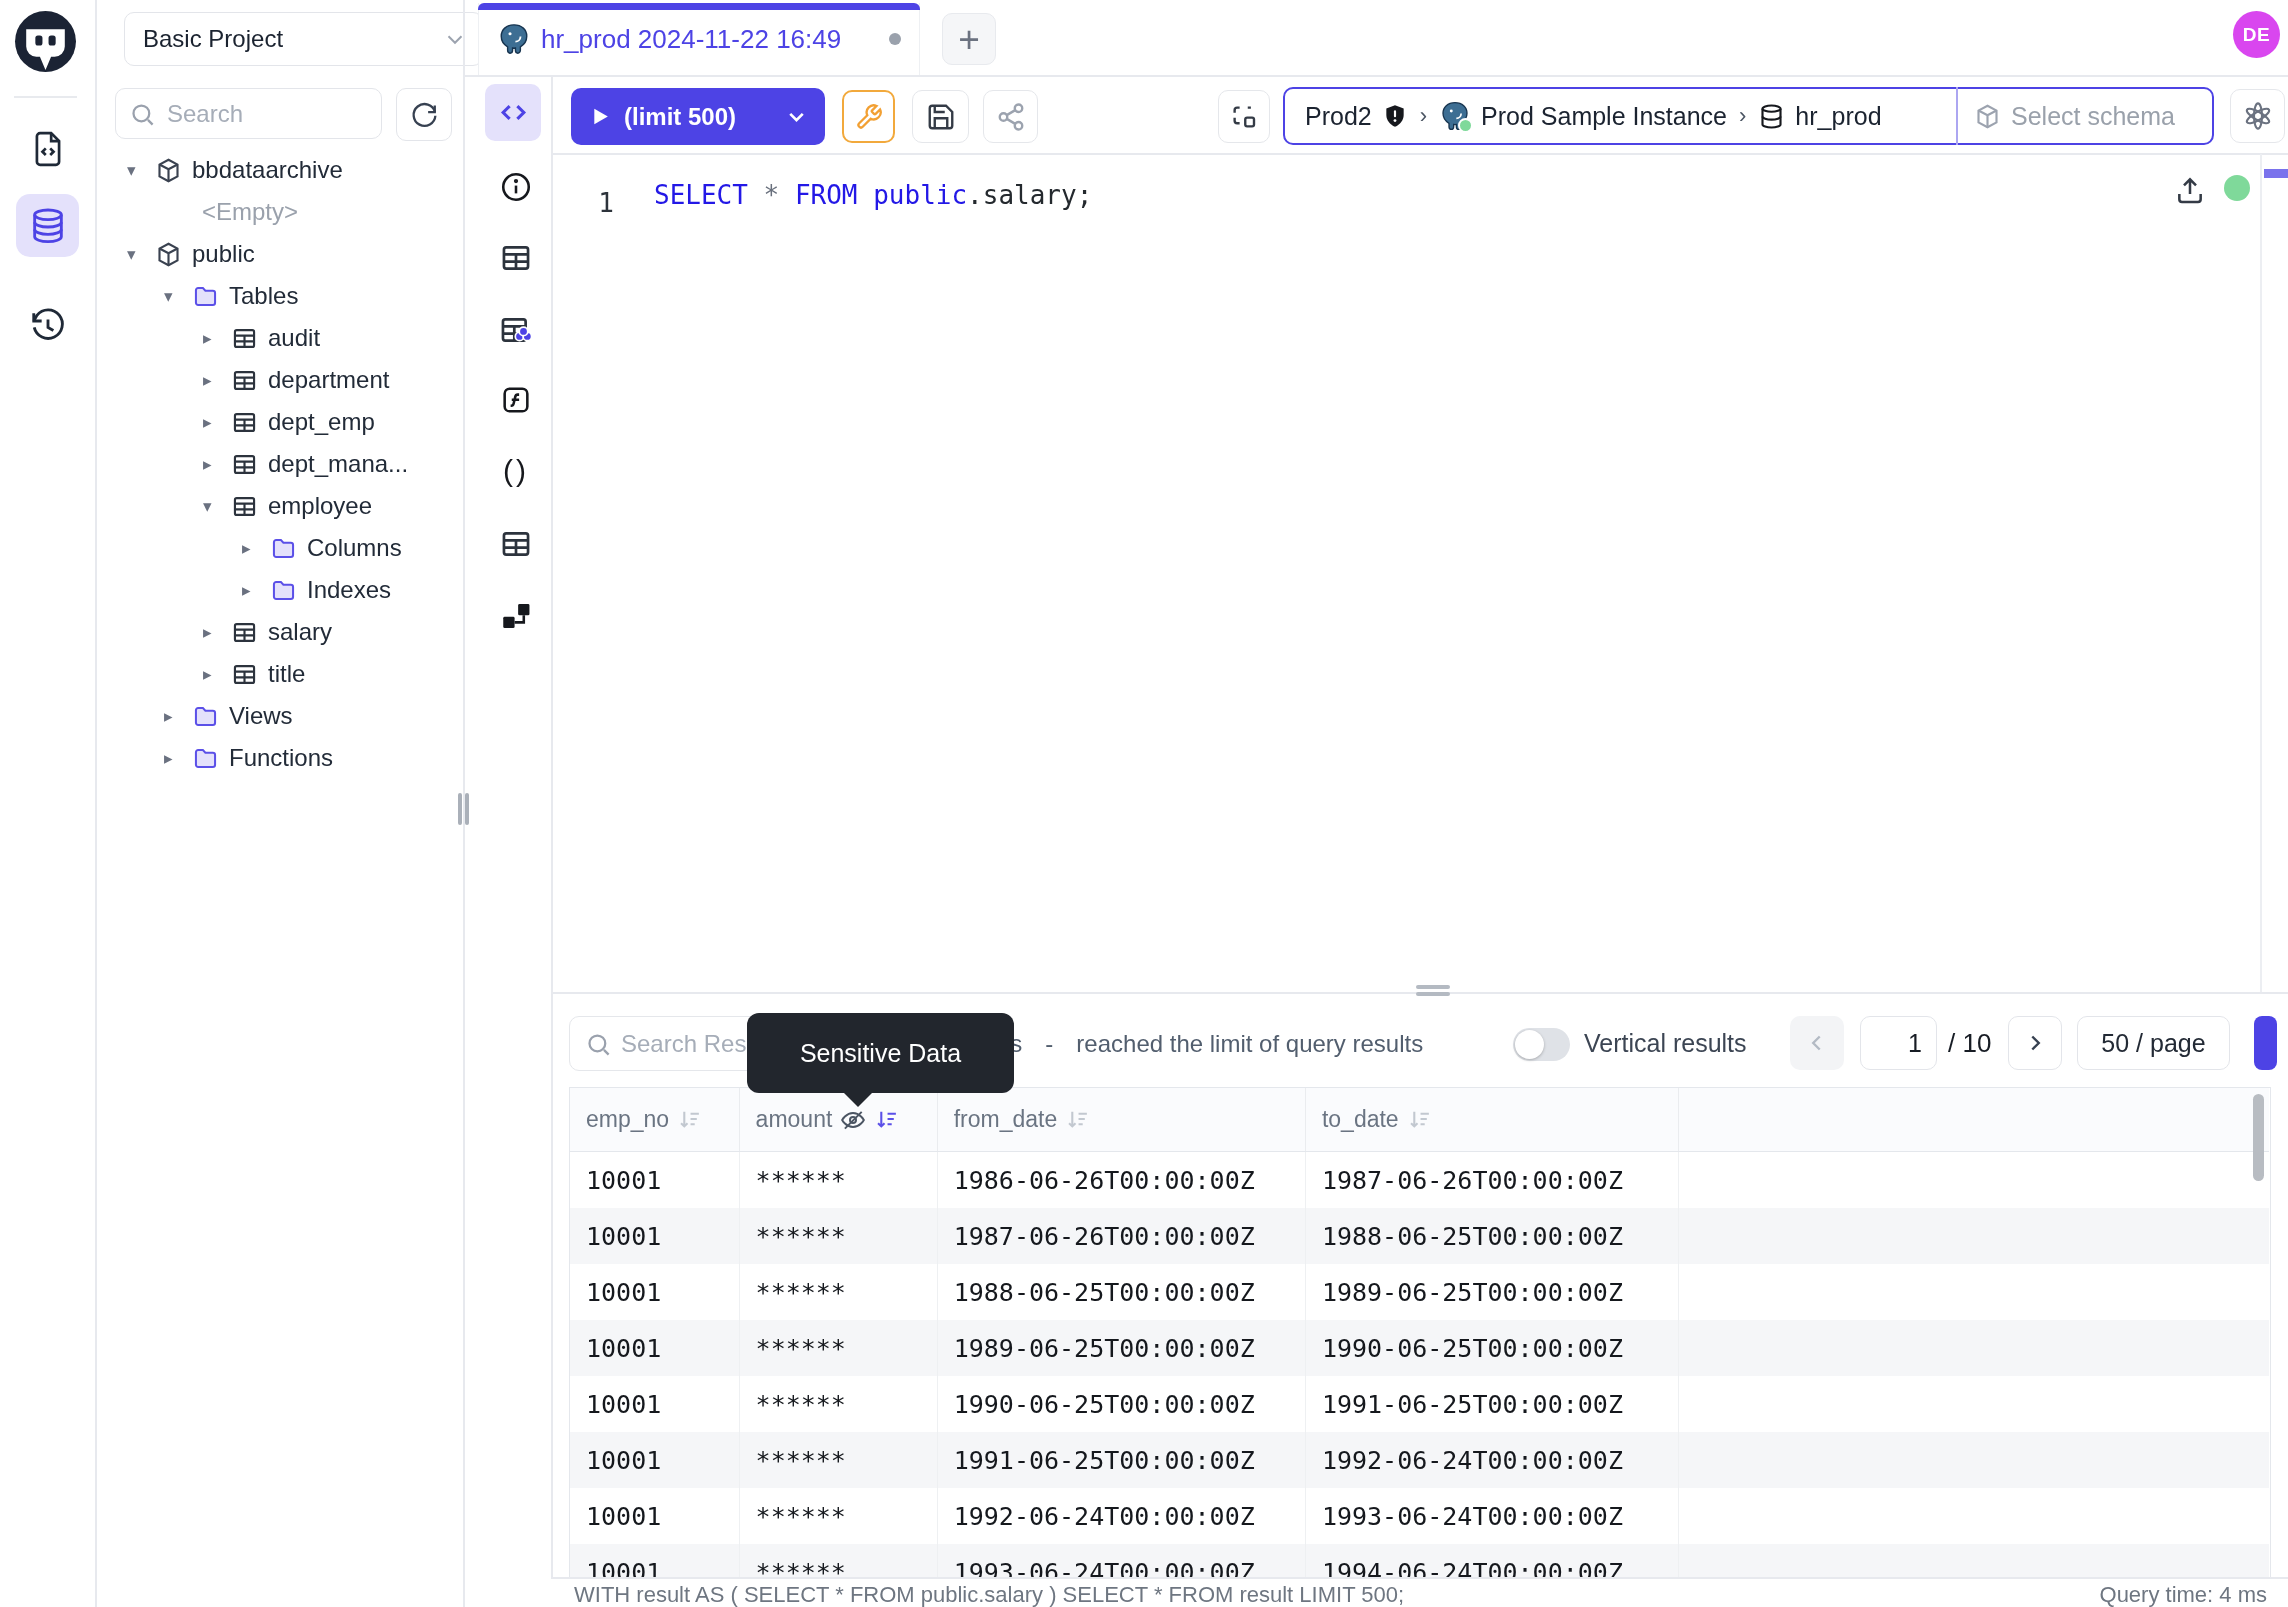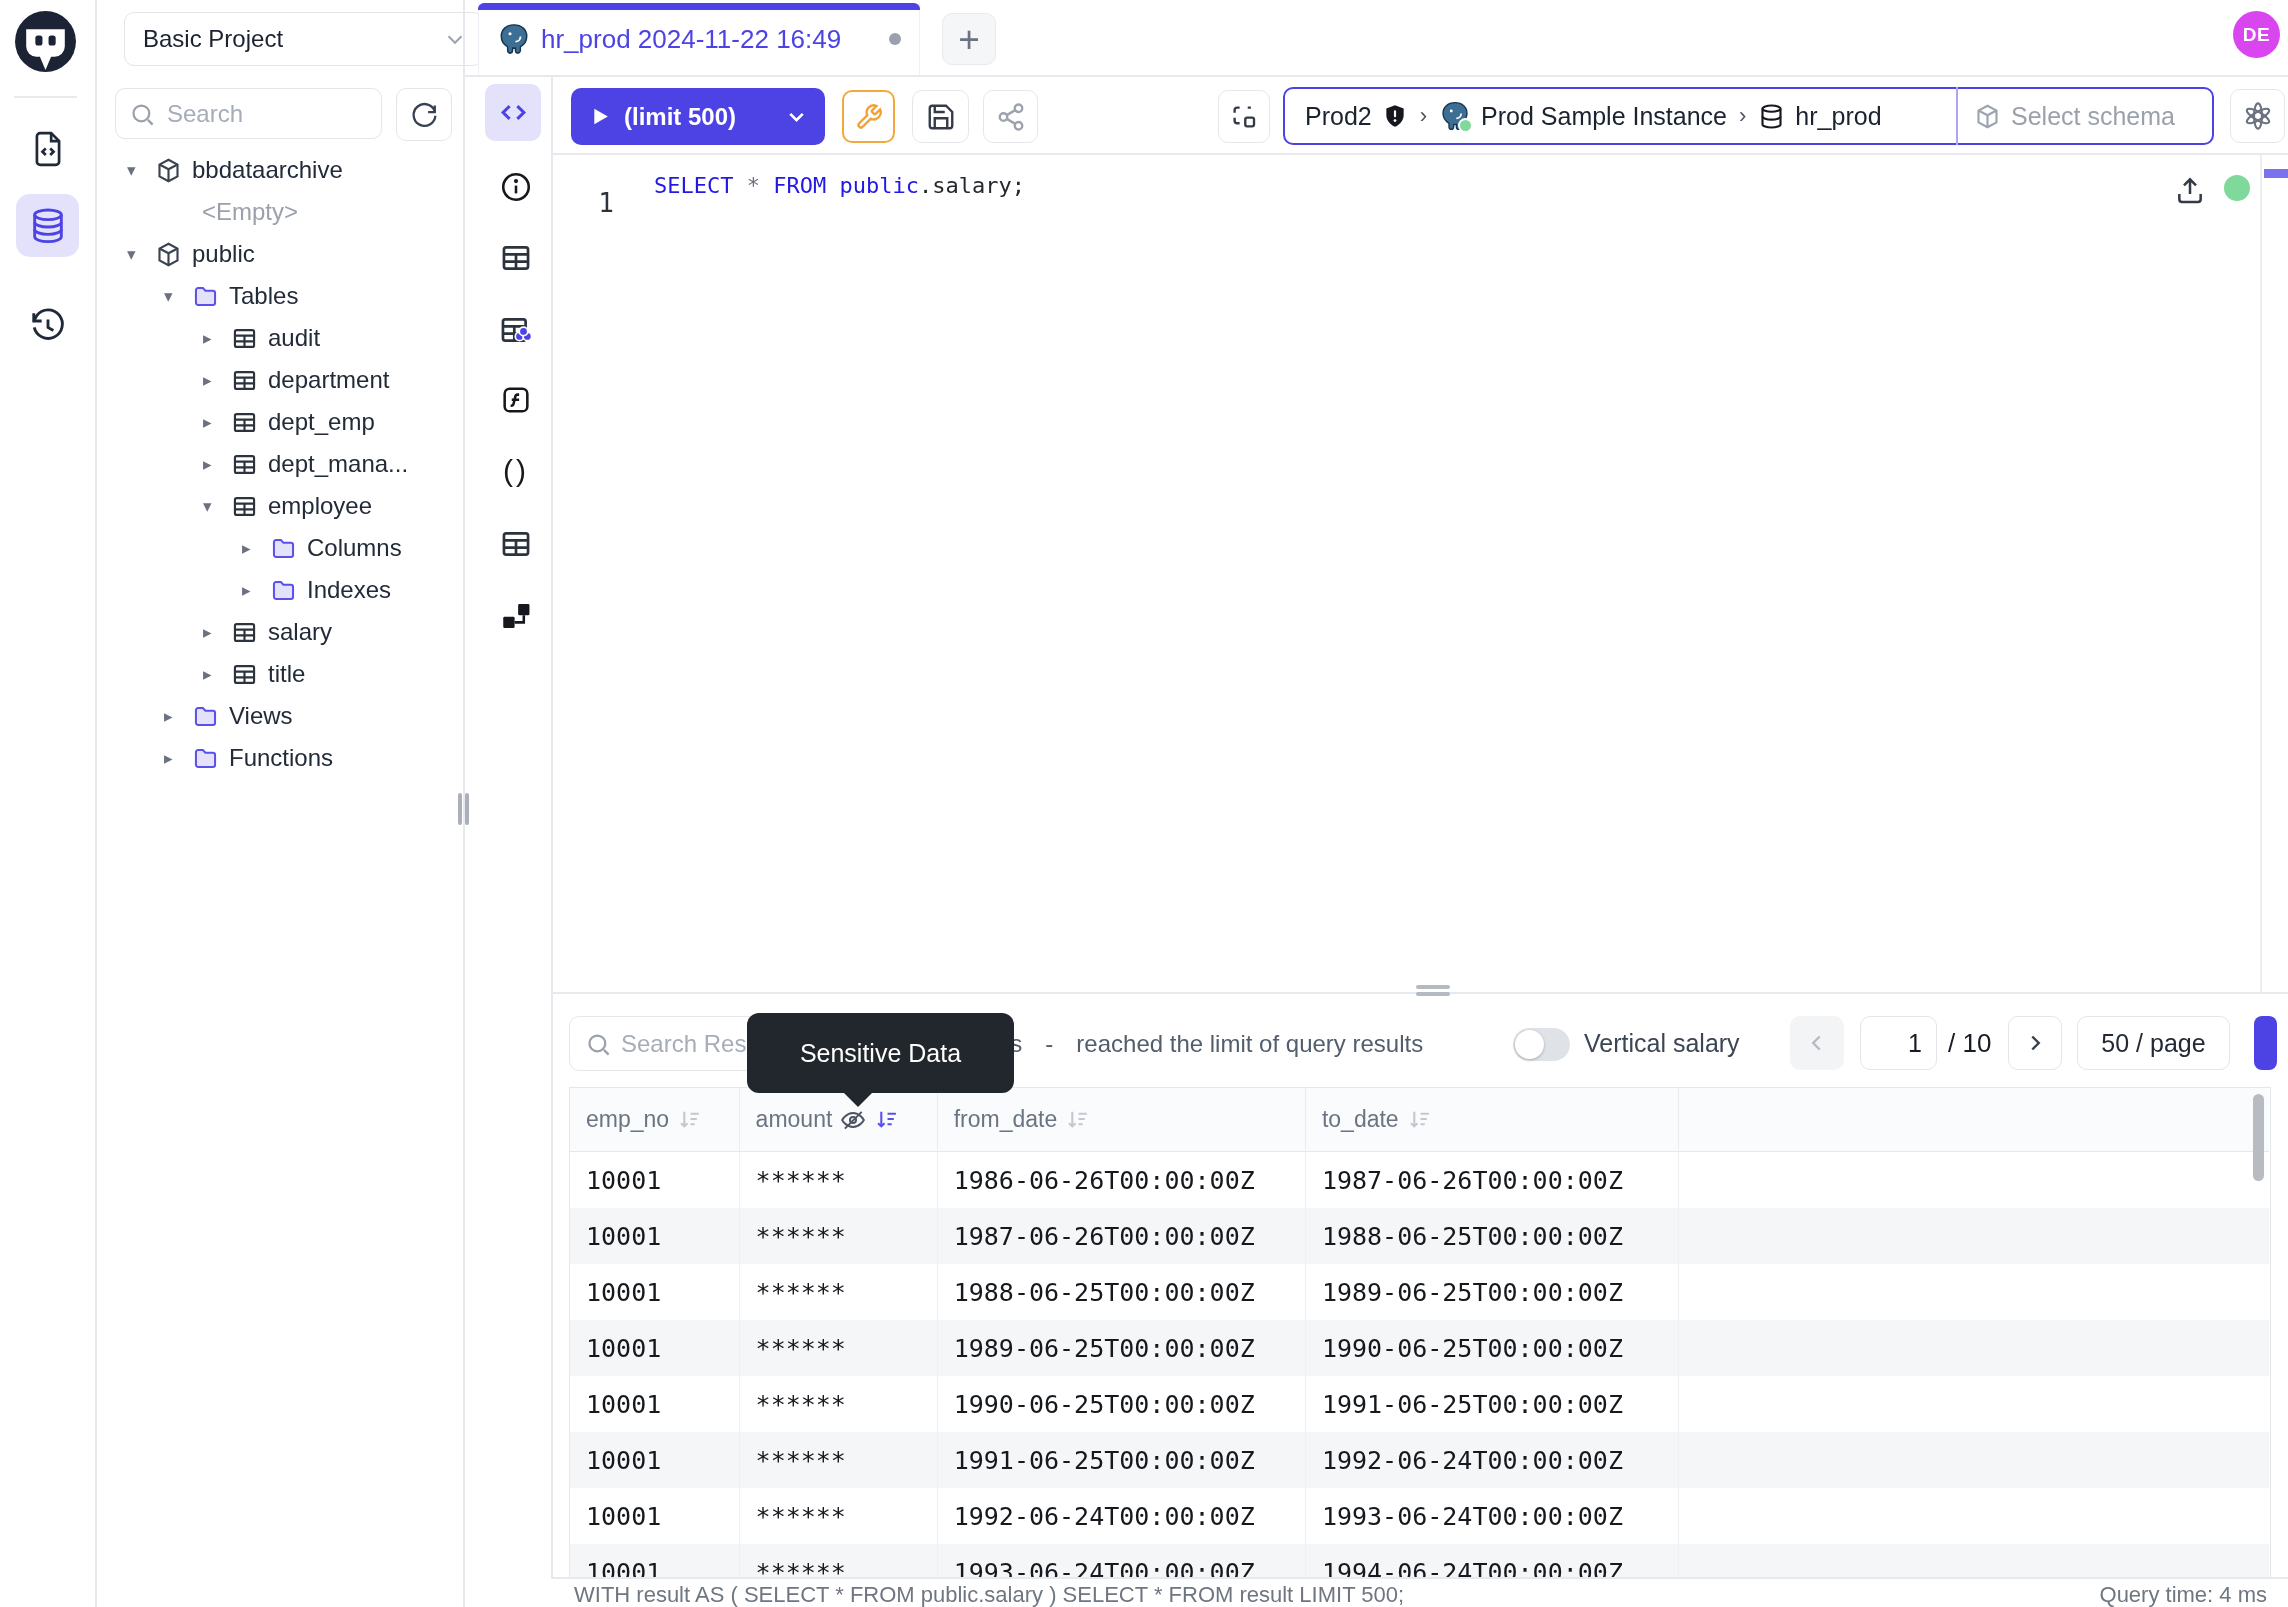--- a/index.html
+++ b/index.html
@@ -58,21 +58,21 @@
   .bc-left{position:absolute;left:0;top:0;bottom:0;display:flex;align-items:center;padding-left:20px;gap:10px;white-space:nowrap;cursor:pointer;}
   .bc-sep{position:absolute;left:671px;top:-2px;bottom:-2px;width:1.5px;background:#aca6f1;}
   .bc-right{position:absolute;left:689px;top:0;bottom:0;display:flex;align-items:center;gap:10px;color:#9aa1ab;cursor:pointer;}
   .bc-chev{color:#4b5563;font-size:22px;padding:0 2px;}
   .strip-ic{position:absolute;left:496px;width:40px;height:40px;display:flex;align-items:center;justify-content:center;cursor:pointer;}
   .strip-ic svg{width:34px;height:34px;}
 
   
   .gutter-num{position:absolute;left:582px;top:188px;width:32px;text-align:right;
               font-family:"DejaVu Sans Mono",monospace;font-size:26px;color:#2d333b;}
-  .sql-line{position:absolute;left:654px;top:173px;font-family:"DejaVu Sans Mono",monospace;font-size:22px;white-space:pre;}
+  .sql-line{position:absolute;left:654px;top:180px;font-family:"DejaVu Sans Mono",monospace;font-size:26px;white-space:pre;}
   .tok-kw{color:#2318e6;}
   .tok-op{color:#69707d;}
   .tok-plain{color:#24292e;}
 
   
   .res-search{position:absolute;left:569px;top:1016px;width:255px;height:55px;border:1.5px solid #e5e7eb;border-radius:10px;
     box-sizing:border-box;padding:0 8px 0 51px;font-size:24px;color:#1f2937;outline:none;font-family:"Liberation Sans",sans-serif;}
   .res-search::placeholder{color:#a6adb8;}
   .summary{position:absolute;left:993px;top:1016px;height:55px;display:flex;align-items:center;gap:23px;
            font-size:24px;color:#525e6e;white-space:nowrap;}
@@ -543,21 +543,21 @@
 
   <div class="summary">
     <span>ws</span>
     <span>-</span>
     <span>reached the limit of query results</span>
   </div>
 
   <div class="toggle">
     <span class="toggle-knob"></span>
   </div>
-  <div class="vd-label">Vertical salary</div>
+  <div class="vd-label">Vertical results</div>
 
   <div class="pg-btn" style="left:1790px;width:54px;background:#f3f4f6;">
     <span class="ic" style="width:26px;height:26px;">
       <svg viewBox="0 0 24 24" fill="none" stroke="#b3bac4" stroke-width="2.2">
           <path d="M14.5 6l-6 6 6 6"></path>
         </svg>
     </span>
   </div>
   <input class="pg-input" value="1" style="">
   <div class="pg-total">/ 10</div>

